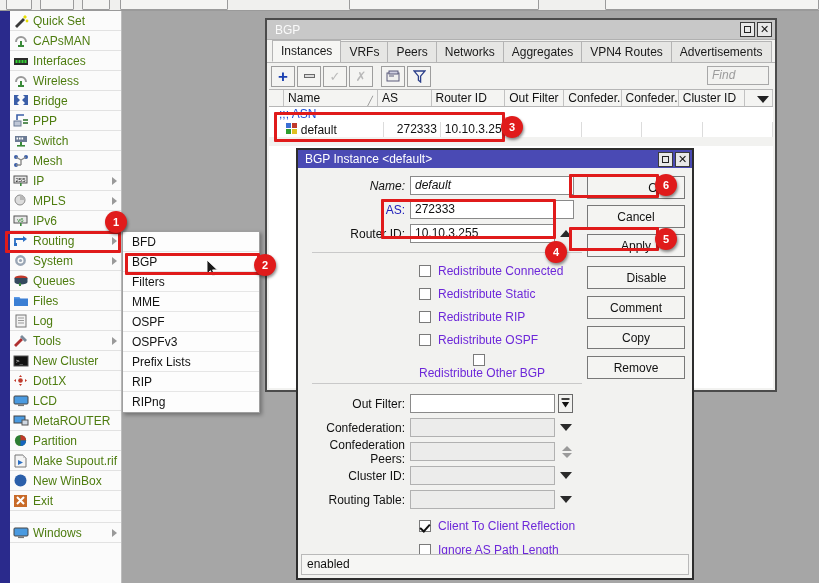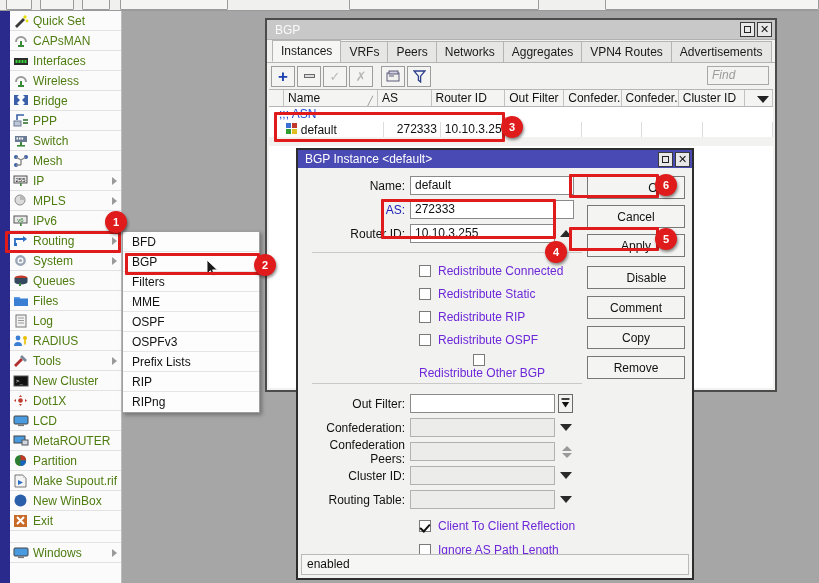--- a/index.html
+++ b/index.html
@@ -401,29 +401,20 @@
         <span class="ico"><svg width="16" height="14" viewBox="0 0 16 14">
             <rect x="3" y="1" width="10" height="12" fill="#f2f2f2" stroke="#777"></rect>
             <line x1="5" y1="4" x2="11" y2="4" stroke="#999"></line>
             <line x1="5" y1="6.5" x2="11" y2="6.5" stroke="#999"></line>
             <line x1="5" y1="9" x2="11" y2="9" stroke="#999"></line>
           </svg></span>
         <span class="lbl">Log</span>
       </div>
       <div class="side-item">
         <span class="ico"><svg width="16" height="14" viewBox="0 0 16 14">
-            <circle cx="5" cy="4" r="2.4" fill="#3b7fd4"></circle>
-            <path d="M1,12 A4,4 0 0 1 9,12 Z" fill="#3b7fd4"></path>
-            <circle cx="12" cy="4" r="2" fill="#e8c000"></circle>
-            <rect x="11.2" y="5.5" width="1.6" height="5" fill="#e8c000"></rect>
-          </svg></span>
-        <span class="lbl">RADIUS</span>
-      </div>
-      <div class="side-item">
-        <span class="ico"><svg width="16" height="14" viewBox="0 0 16 14">
             <path d="M1,11 L8,4 L10,6 L3,13 Z" fill="#b03030"></path>
             <path d="M9,1 L14,6 L12,8 L7,3 Z" fill="#7a8a9a"></path>
           </svg></span>
         <span class="lbl">Tools</span>
         <span class="arrow"></span>
       </div>
       <div class="side-item">
         <span class="ico"><svg width="16" height="14" viewBox="0 0 16 14">
             <rect x="1" y="2" width="14" height="10" fill="#111" stroke="#555"></rect>
             <text x="3" y="9" font-size="6" fill="#eee" font-family="monospace">&gt;_</text>
@@ -598,21 +589,21 @@
     <div class="dlg-title">
       <span class="t">BGP Instance &lt;default&gt;</span>
       <div class="wbtn">
           <span class="sq"></span>
         </div>
       <div class="wbtn">✕</div>
     </div>
 
     <div class="dlg-inner">
 
-      <div class="frow" style="left:0px;top:8px;">
+      <div class="frow" style="left:0px;top:8px;font-style:italic;">
         <span class="flabel">Name:</span>
         <span class="finput" style="width:164px;">default</span>
       </div>
 
       <div class="frow" style="left:0px;top:32px;">
         <span class="flabel blue">AS:</span>
         <span class="finput" style="width:164px;">272333</span>
       </div>
 
       <div class="frow" style="left:0px;top:56px;">

